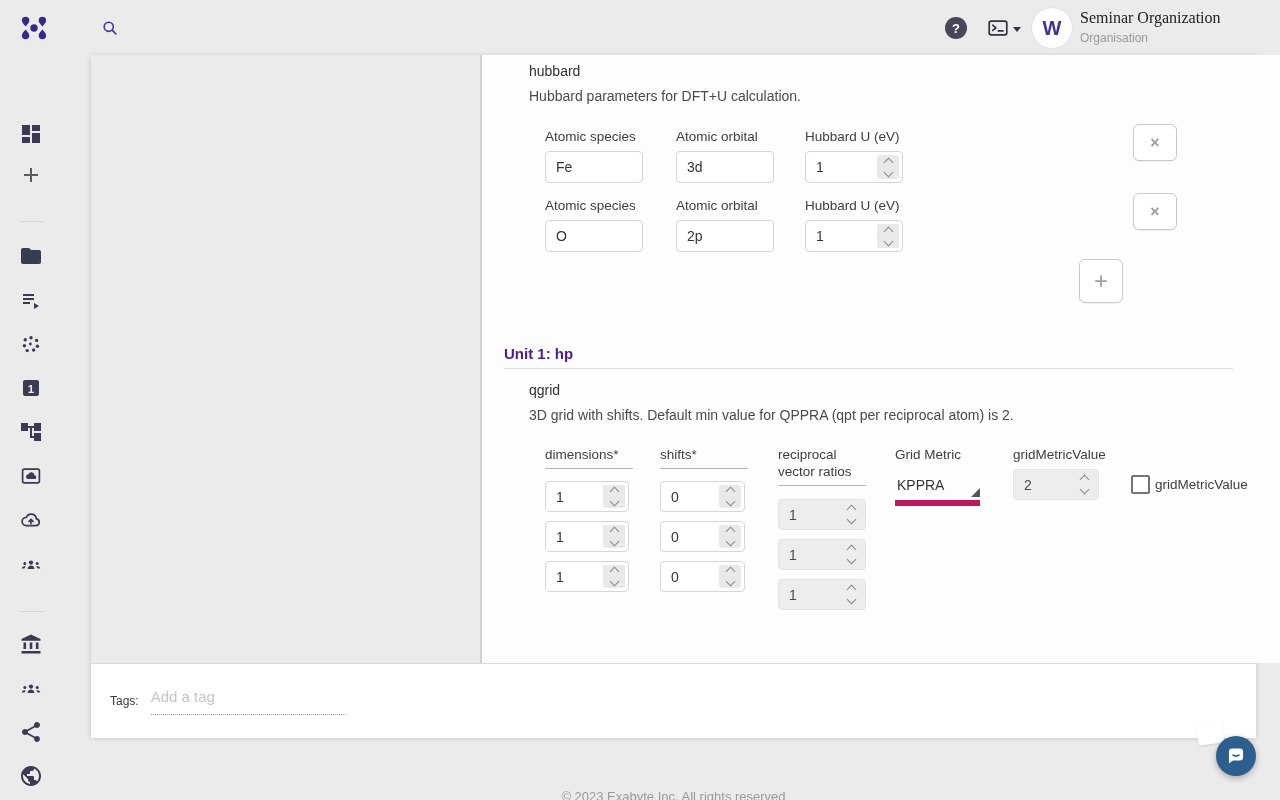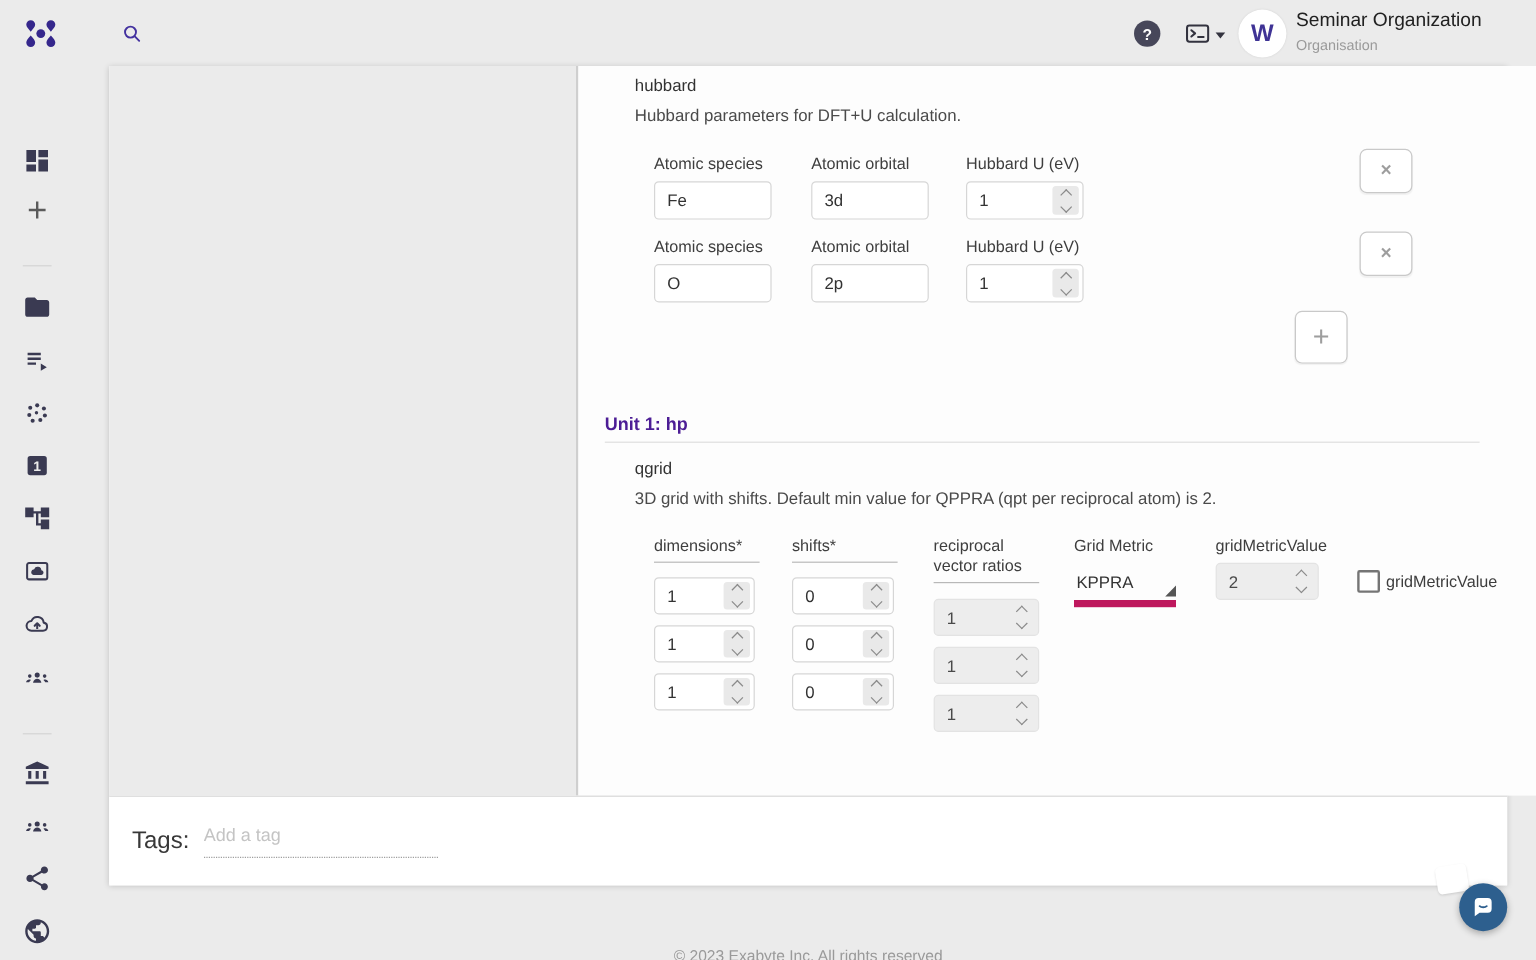--- a/index.html
+++ b/index.html
@@ -14,21 +14,21 @@
   .help-btn{position:absolute;left:945px;top:17px;width:22px;height:22px;border-radius:50%;
             background:#47475a;color:#fff;font-size:13px;font-weight:bold;display:flex;
             align-items:center;justify-content:center;cursor:pointer;}
   .term-btn{position:absolute;left:986px;top:16px;display:flex;align-items:center;color:#33333f;cursor:pointer;}
   .caret-down{width:0;height:0;border-left:4px solid transparent;border-right:4px solid transparent;
               border-top:5px solid #33333f;margin-left:3px;margin-top:2px;}
   .avatar{position:absolute;left:1032px;top:8px;width:40px;height:40px;border-radius:50%;background:#fff;
           display:flex;align-items:center;justify-content:center;font-size:20px;font-weight:bold;
           color:#3f3395;box-shadow:0 0 2px rgba(0,0,0,.1);cursor:pointer;}
   .org-block{position:absolute;left:1080px;top:9px;cursor:pointer;}
-  .org-name{font-size:16px;color:#212121;}
+  .org-name{font-size:16px;color:#212121;font-family:Liberation Serif, serif;}
   .org-type{font-size:12px;color:#9a9a9a;margin-top:4px;}
 
   
   .sidebar{position:absolute;left:0;top:55px;width:62px;height:745px;}
   .sb-item{position:absolute;left:19px;width:24px;height:24px;color:#3a3a52;cursor:pointer;}
   .sb-div{position:absolute;left:19px;width:24px;height:1px;background:#d4d4d4;}
 
   
   .panel{position:absolute;left:91px;top:55px;width:1165px;height:682px;background:#fff;
          box-shadow:0 1px 5px rgba(0,0,0,.18);}
@@ -70,21 +70,21 @@
   .select .val{position:absolute;left:2px;top:7px;}
   .sel-arrow{position:absolute;right:0;bottom:3px;width:0;height:0;
              border-bottom:9px solid #555;border-left:9px solid transparent;}
   .checkbox{position:absolute;width:15px;height:15px;border:2px solid #757575;border-radius:2px;
             background:#fff;cursor:pointer;}
 
   
   .tags-bar{position:absolute;left:0;top:608px;width:1165px;height:74px;background:#fff;
             border-top:1px solid #d8d8d8;}
   .tags-group{position:absolute;left:19px;top:0;height:100%;display:flex;align-items:center;}
-  .tags-label{font-size:20px;color:#383838;margin-right:12px;}
+  .tags-label{font-size:12px;color:#383838;margin-right:12px;}
   .tag-input{border:none;border-bottom:1px dotted #9e9e9e;background:transparent;width:195px;
              font-size:15px;padding:0 0 9px 0;color:#333;font-family:inherit;outline:none;}
   .tag-input::placeholder{color:#c4c4c4;}
   .is-public{position:absolute;left:598px;top:0;height:100%;display:flex;align-items:center;gap:15px;}
   .is-public-label{font-size:15px;color:#b3b3b3;}
   .switch{position:relative;width:36px;height:20px;cursor:pointer;}
   .track{position:absolute;left:2px;top:3px;width:32px;height:14px;border-radius:7px;background:#b5b5b5;}
   .knob{position:absolute;left:0;top:0;width:20px;height:20px;border-radius:50%;background:#f2f2f2;
         box-shadow:0 1px 2px rgba(0,0,0,.35);}
 

